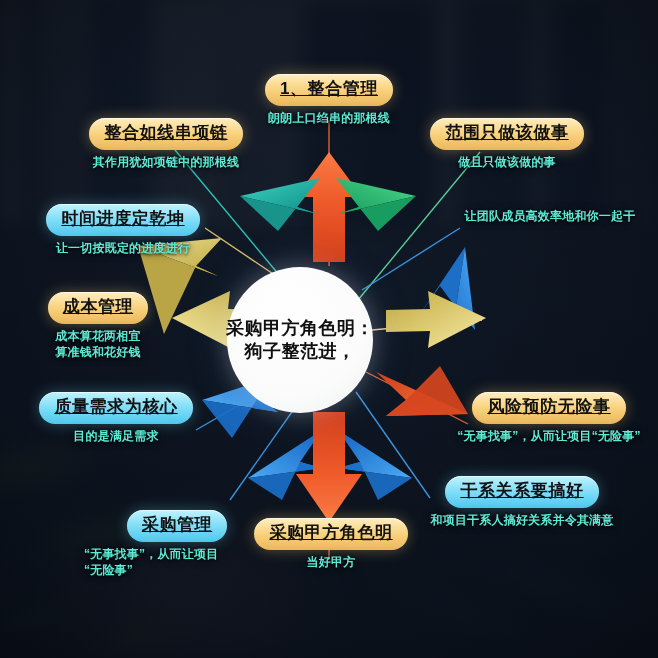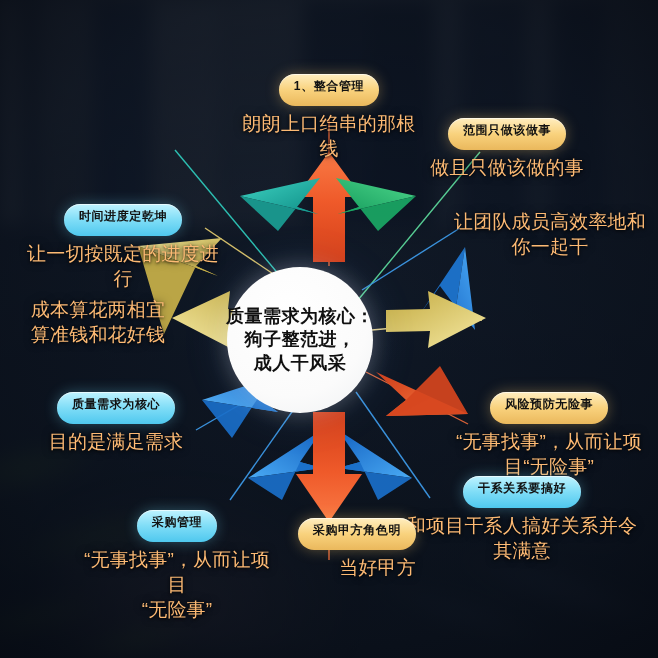--- a/index.html
+++ b/index.html
@@ -91,43 +91,44 @@
     letter-spacing:.5px;
     white-space:nowrap;
   }
 
   
   .node{position:absolute;z-index:7;}
   .node.c{text-align:center;}
 
   .pill{
     display:inline-block;
-    padding:4px 15px 12px;
+    padding:4px 15px 5px;
     border-radius:999px;
-    font-size:12px;
+    font-size:17px;
     font-weight:bold;
     color:#121212;
     letter-spacing:.6px;
     white-space:nowrap;
     line-height:1.35;
+    text-decoration:underline;
   }
   .pill.gold{
     background:linear-gradient(180deg,#ffe9a8 0%,#f7cf74 48%,#edb council 100%);
     background:linear-gradient(180deg,#ffeec0 0%,#f9d27d 50%,#eab85c 100%);
     box-shadow:0 0 14px rgba(250,200,110,.35), inset 0 1px 0 rgba(255,255,255,.6);
   }
   .pill.cyan{
     background:linear-gradient(180deg,#bff3ff 0%,#7fddf7 50%,#4fc8ee 100%);
     box-shadow:0 0 14px rgba(110,215,245,.32), inset 0 1px 0 rgba(255,255,255,.6);
   }
   .desc{
     margin-top:5px;
-    color:#fdba74;
-    font-size:19px;
-    font-weight:normal;
+    color:#5eead4;
+    font-size:12px;
+    font-weight:bold;
     line-height:1.32;
     letter-spacing:.2px;
     text-shadow:0 1px 3px rgba(0,0,0,.85), 0 0 8px rgba(0,0,0,.6);
     white-space:pre-line;
   }
 </style>
 </head>
 <body>
 
 <div id="stage">
@@ -262,72 +263,76 @@
       <path d="M412 478 L338 430 L360 462 L338 468 Z" fill="url(#gBlueBR)"></path>
       <path d="M412 478 L378 500 L360 462 L338 468 Z" fill="#1a6fc9" opacity=".92"></path>
     </g>
 
     <g>
       <path d="M329 522 L362 474 L345 474 L345 412 L313 412 L313 474 L296 474 Z" fill="url(#gOrangeDn)"></path>
     </g>
   </svg>
 
   <div class="hub">
-    <div class="hub-line">质量需求为核心：</div>
+    <div class="hub-line">采购甲方角色明：</div>
     <div class="hub-line">狗子整范进，</div>
-    <div class="hub-line">成人干风采</div>
   </div>
 
   <div class="node c" style="left:234px;top:74px;width:190px;">
     <div class="pill gold">1、整合管理</div>
     <div class="desc">朗朗上口绉串的那根线</div>
   </div>
 
+  <div class="node c" style="left:58px;top:118px;width:216px;">
+    <div class="pill gold">整合如线串项链</div>
+    <div class="desc">其作用犹如项链中的那根线</div>
+  </div>
 
   <div class="node c" style="left:20px;top:204px;width:206px;">
     <div class="pill cyan">时间进度定乾坤</div>
     <div class="desc">让一切按既定的进度进行</div>
   </div>
 
   <div class="node c" style="left:404px;top:118px;width:206px;">
     <div class="pill gold">范围只做该做事</div>
     <div class="desc">做且只做该做的事</div>
   </div>
 
   <div class="node c" style="left:446px;top:204px;width:208px;">
     <div class="desc">让团队成员高效率地和你一起干</div>
   </div>
 
   <div class="node c" style="left:18px;top:292px;width:160px;">
+    <div class="pill gold">成本管理</div>
     <div class="desc">成本算花两相宜
 算准钱和花好钱</div>
   </div>
 
   <div class="node c" style="left:476px;top:292px;width:178px;">
   </div>
 
   <div class="node c" style="left:20px;top:392px;width:192px;">
     <div class="pill cyan">质量需求为核心</div>
     <div class="desc">目的是满足需求</div>
   </div>
 
   <div class="node c" style="left:442px;top:392px;width:214px;">
     <div class="pill gold">风险预防无险事</div>
     <div class="desc">“无事找事”，从而让项目“无险事”</div>
   </div>
 
   <div class="node c" style="left:84px;top:476px;width:186px;margin-top:34px;">
     <div class="pill cyan">采购管理</div>
-    <div class="desc" style="text-align:center;">“无事找事”，从而让项目
+    <div class="desc" style="text-align:left;">“无事找事”，从而让项目
 “无险事”</div>
   </div>
 
   <div class="node c" style="left:404px;top:476px;width:236px;">
     <div class="pill cyan">干系关系要搞好</div>
     <div class="desc">和项目干系人搞好关系并令其满意</div>
   </div>
 
-  <div class="node c" style="left:246px;top:518px;width:170px;text-align:right;">
+  <div class="node c" style="left:246px;top:518px;width:170px;">
     <div class="pill gold">采购甲方角色明</div>
     <div class="desc">当好甲方</div>
   </div>
 
 </div>
 
 </body></html>

